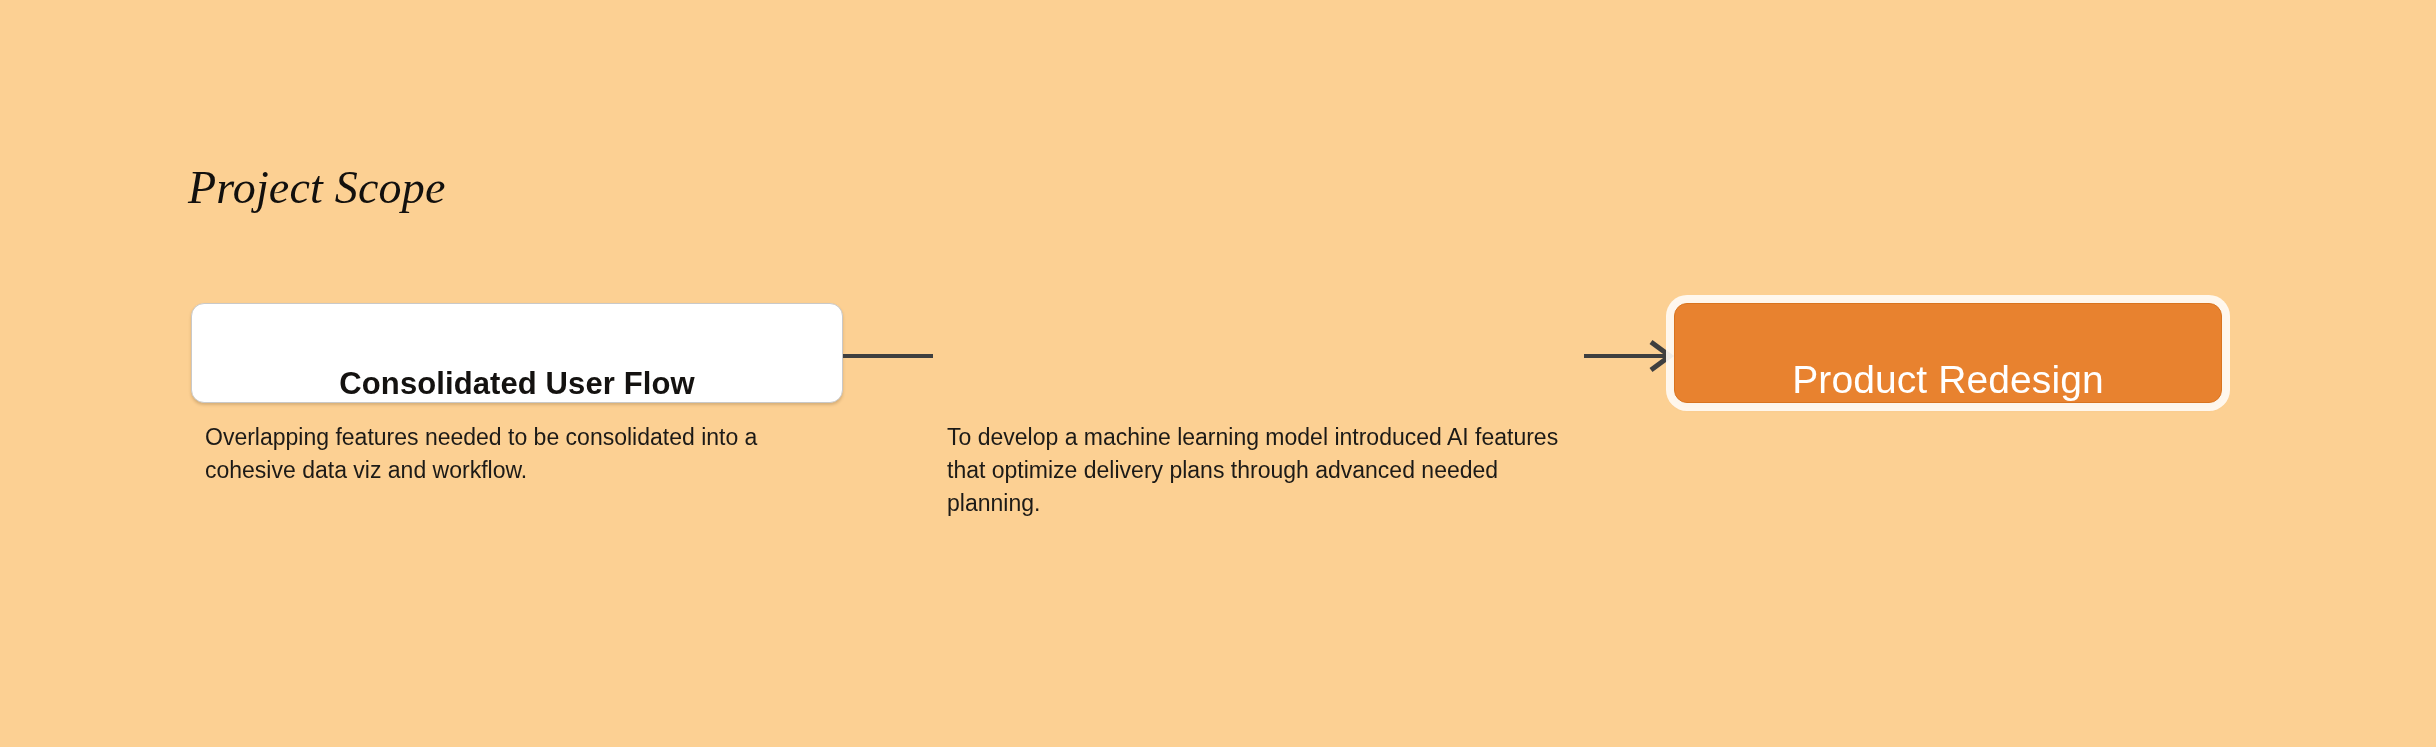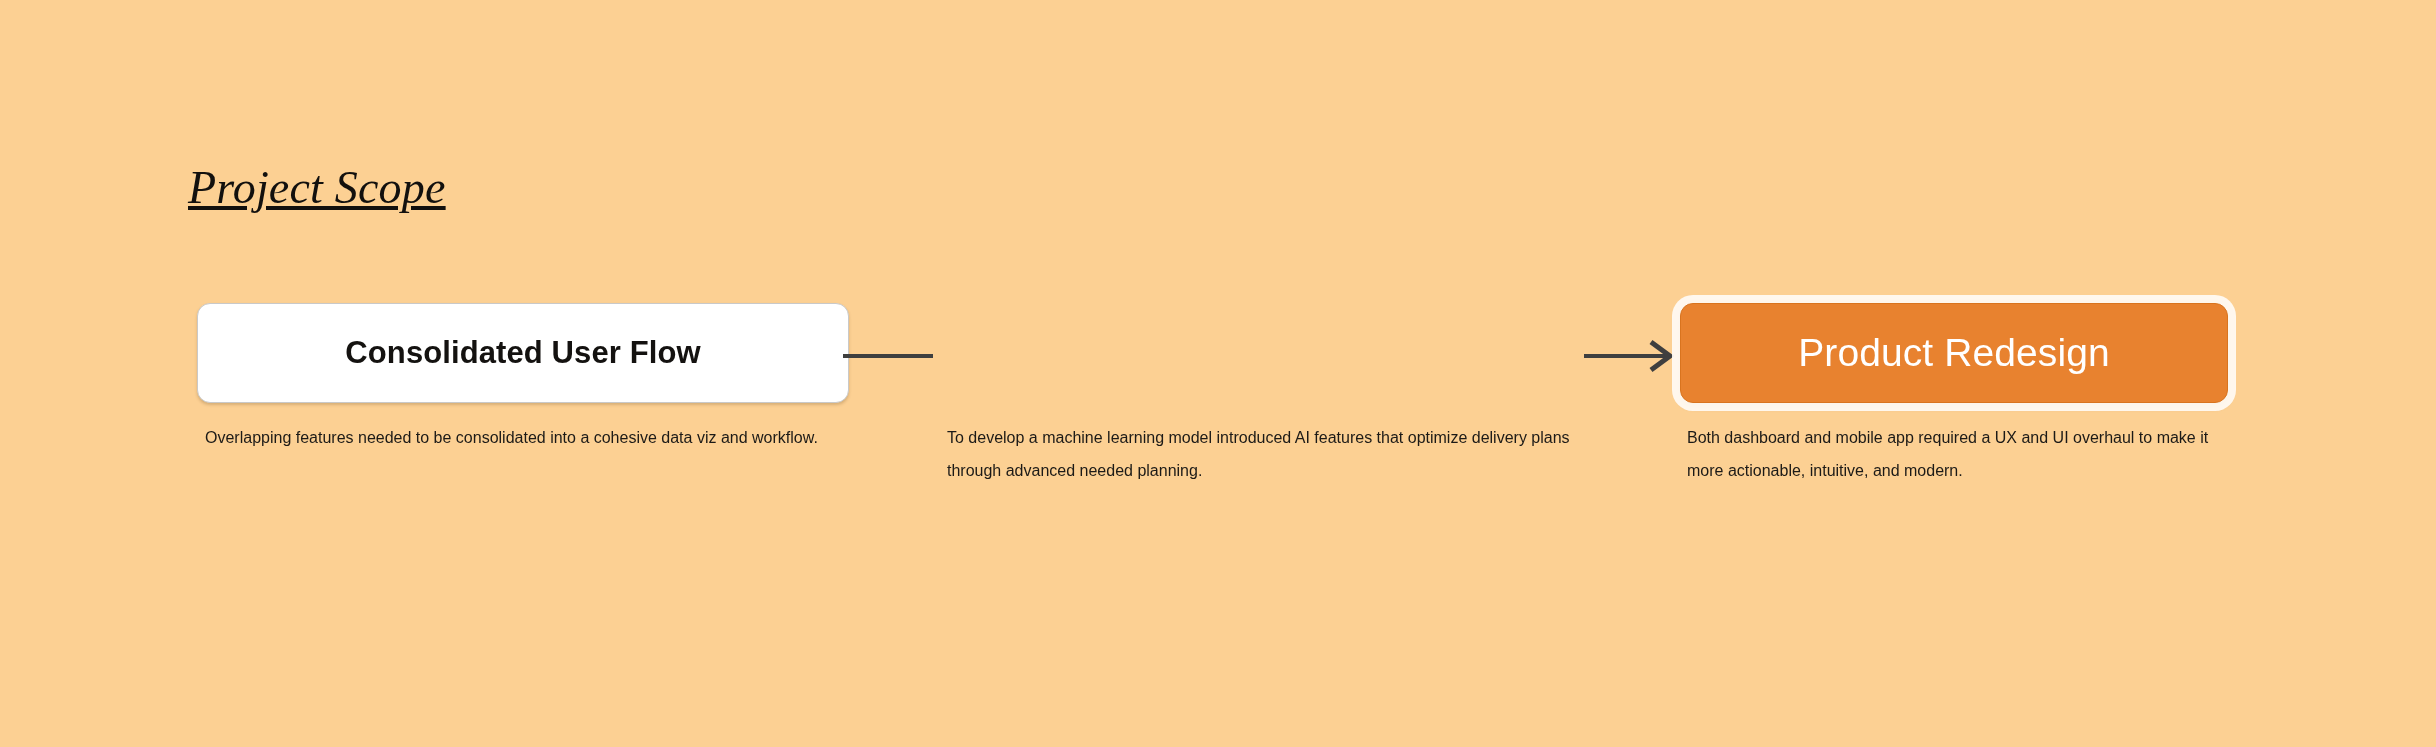--- a/index.html
+++ b/index.html
@@ -28,42 +28,40 @@
     left: 188px;
     top: 160px;
     font-family: "Liberation Serif", "DejaVu Serif", serif;
     font-style: italic;
     font-weight: 400;
     font-size: 46px;
     line-height: 56px;
     color: #12100e;
     letter-spacing: 0.2px;
     white-space: nowrap;
-    text-decoration: underline;
   }
 
   
   .flow {
     position: absolute;
     left: 0;
     top: 0;
     width: 2436px;
     height: 747px;
   }
 
   .node {
     position: absolute;
     top: 303px;
     height: 100px;
     box-sizing: border-box;
     display: flex;
-    align-items: center;
+    align-items: flex-end;
     justify-content: center;
     border-radius: 13px;
-    margin-left: 6px;
   }
 
   .node.plain {
     background: #ffffff;
     border: 1px solid #c9c9c9;
     box-shadow: 0 2px 3px rgba(90, 60, 20, 0.22);
   }
 
   .node-label {
     font-size: 31px;
@@ -114,21 +112,21 @@
     top: 335px;
     width: 42px;
     height: 42px;
     pointer-events: none;
   }
 
   
   .caption {
     position: absolute;
     top: 421px;
-    font-size: 16px;
+    font-size: 23px;
     line-height: 33px;
     color: #1c1a17;
     font-weight: 400;
   }
   .caption-1 { left: 205px; width: 625px; }
   .caption-2 { left: 947px; width: 625px; }
   .caption-3 { left: 1687px; width: 555px; }
 </style>
 </head>
 <body>
@@ -150,16 +148,15 @@
     <svg class="arrowhead" viewBox="0 0 42 42">
       <polyline points="14,7 33,21 14,35" fill="none" stroke="#3f3f3f" stroke-width="5" stroke-linecap="butt" stroke-linejoin="miter"></polyline>
     </svg>
 
     <div class="node node-3">
       <span class="node-label">Product Redesign</span>
     </div>
 
     <div class="caption caption-1">Overlapping features needed to be consolidated into a cohesive data viz and workflow.</div>
     <div class="caption caption-2">To develop a machine learning model introduced AI features that optimize delivery plans through advanced needed planning.</div>
-    <div class="caption caption-3">Both dashboard and mobile app required a UX and UI overhaul to make it more actionable, intuitive, and modern.</div>
 
   </div>
 </div>
 
 </body></html>

